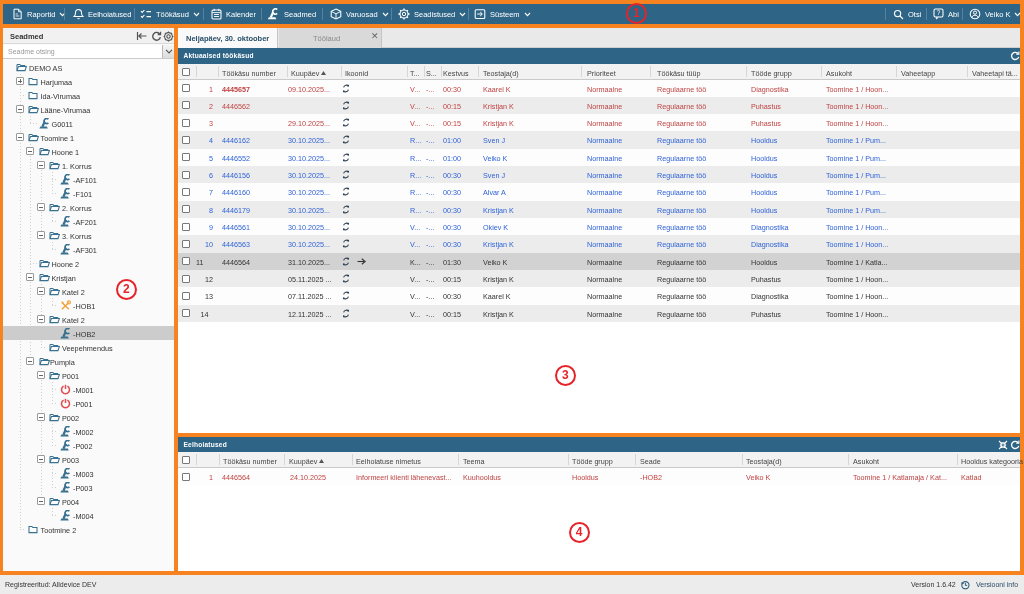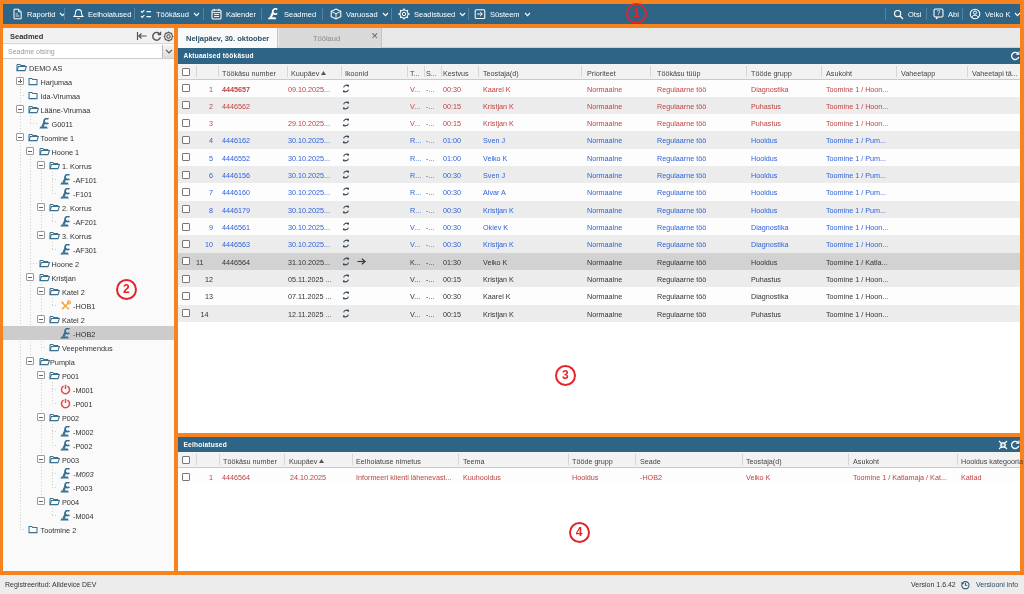--- a/index.html
+++ b/index.html
@@ -569,21 +569,21 @@
       <div class="txt" style="left:59px;">P003</div>
     </div>
 <div class="trow" style="left:0;top:438px;width:171px;">
       <div class="abs" style="left:56.5px;top:2px;">
         <svg width="12" height="11" viewBox="0 0 12 11">
           <path d="M9.4 1.2 A2.5 2.5 0 1 0 9.4 4.8" fill="none" stroke="#39708f" stroke-width="1.7"></path>
           <path d="M3.4 8.8 L5.6 3.9" stroke="#39708f" stroke-width="2.3"></path>
           <path d="M1.4 8.6 h6.4 l1 1.9 H.4 Z" fill="#39708f"></path>
         </svg>
       </div>
-      <div class="txt" style="left:70px;font-style:italic;">-M003</div>
+      <div class="txt" style="left:70px;">-M003</div>
     </div>
 <div class="trow" style="left:0;top:452px;width:171px;">
       <div class="abs" style="left:56.5px;top:2px;">
         <svg width="12" height="11" viewBox="0 0 12 11">
           <path d="M9.4 1.2 A2.5 2.5 0 1 0 9.4 4.8" fill="none" stroke="#39708f" stroke-width="1.7"></path>
           <path d="M3.4 8.8 L5.6 3.9" stroke="#39708f" stroke-width="2.3"></path>
           <path d="M1.4 8.6 h6.4 l1 1.9 H.4 Z" fill="#39708f"></path>
         </svg>
       </div>
       <div class="txt" style="left:70px;">-P003</div>

